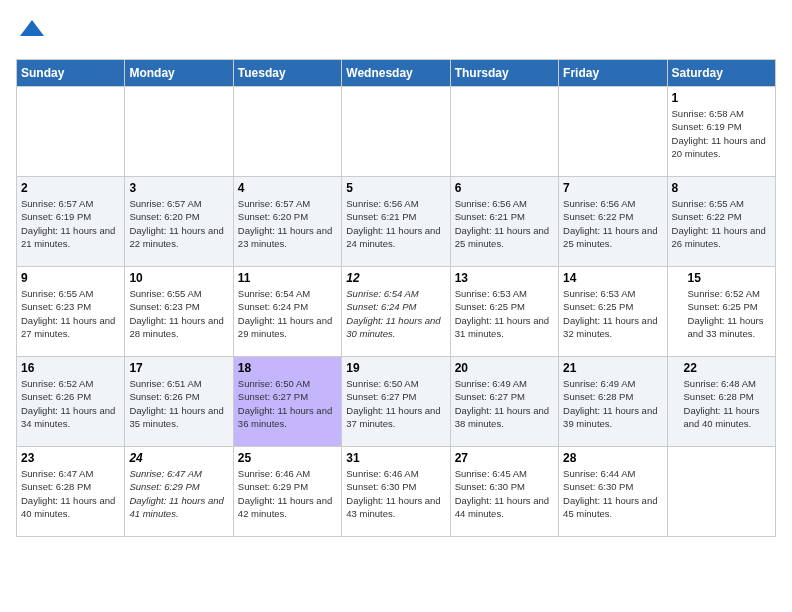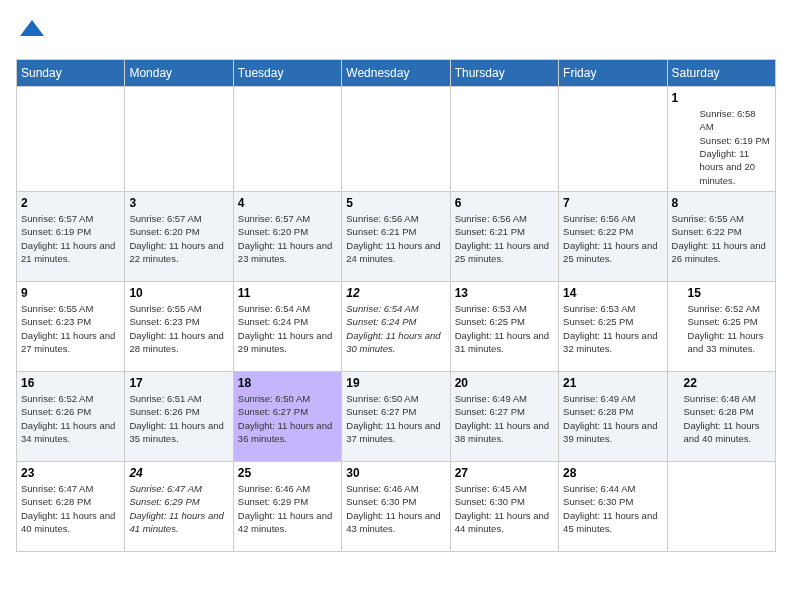--- a/index.html
+++ b/index.html
@@ -48,21 +48,21 @@
       width: 100%;
       border-collapse: collapse;
       font-size: 10.5px;
     }
     thead th {
       background-color: #2a6db5;
       color: #fff;
       padding: 6px 4px;
       text-align: left;
       font-size: 12px;
-      font-weight: normal;
+      font-weight: bold;
       border: 1px solid #ccc;
     }
     td {
       border: 1px solid #ccc;
       vertical-align: top;
       padding: 4px;
       width: calc(100% / 7);
       min-height: 80px;
       height: 90px;
     }
@@ -121,21 +121,21 @@
   <tbody id="calendar-body">
   <tr>
         <td style="background-color: rgb(255, 255, 255);"></td>
         <td style="background-color: rgb(255, 255, 255);"></td>
         <td style="background-color: rgb(255, 255, 255);"></td>
         <td style="background-color: rgb(255, 255, 255);"></td>
         <td style="background-color: rgb(255, 255, 255);"></td>
         <td style="background-color: rgb(255, 255, 255);"></td>
         <td style="background-color: rgb(255, 255, 255);">
           <span class="day-num">1</span>
-          <div class="day-info" style="white-space: pre-line; margin-left: 28px;">Sunrise: 6:58 AM
+          <div class="day-info" style="white-space: pre-line;">Sunrise: 6:58 AM
 Sunset: 6:19 PM
 Daylight: 11 hours and 20 minutes.</div>
         </td>
       </tr>
       <tr>
         <td style="background-color: rgb(240, 244, 248);">
           <span class="day-num">2</span>
           <div class="day-info" style="white-space: pre-line;">Sunrise: 6:57 AM
 Sunset: 6:19 PM
 Daylight: 11 hours and 21 minutes.</div>
@@ -278,21 +278,21 @@
 Sunset: 6:29 PM
 Daylight: 11 hours and 41 minutes.</div>
         </td>
         <td style="background-color: rgb(255, 255, 255);">
           <span class="day-num">25</span>
           <div class="day-info" style="white-space: pre-line;">Sunrise: 6:46 AM
 Sunset: 6:29 PM
 Daylight: 11 hours and 42 minutes.</div>
         </td>
         <td style="background-color: rgb(255, 255, 255);">
-          <span class="day-num">30</span>
+          <span class="day-num">31</span>
           <div class="day-info" style="white-space: pre-line;">Sunrise: 6:46 AM
 Sunset: 6:30 PM
 Daylight: 11 hours and 43 minutes.</div>
         </td>
         <td style="background-color: rgb(255, 255, 255);">
           <span class="day-num">27</span>
           <div class="day-info" style="white-space: pre-line;">Sunrise: 6:45 AM
 Sunset: 6:30 PM
 Daylight: 11 hours and 44 minutes.</div>
         </td>

